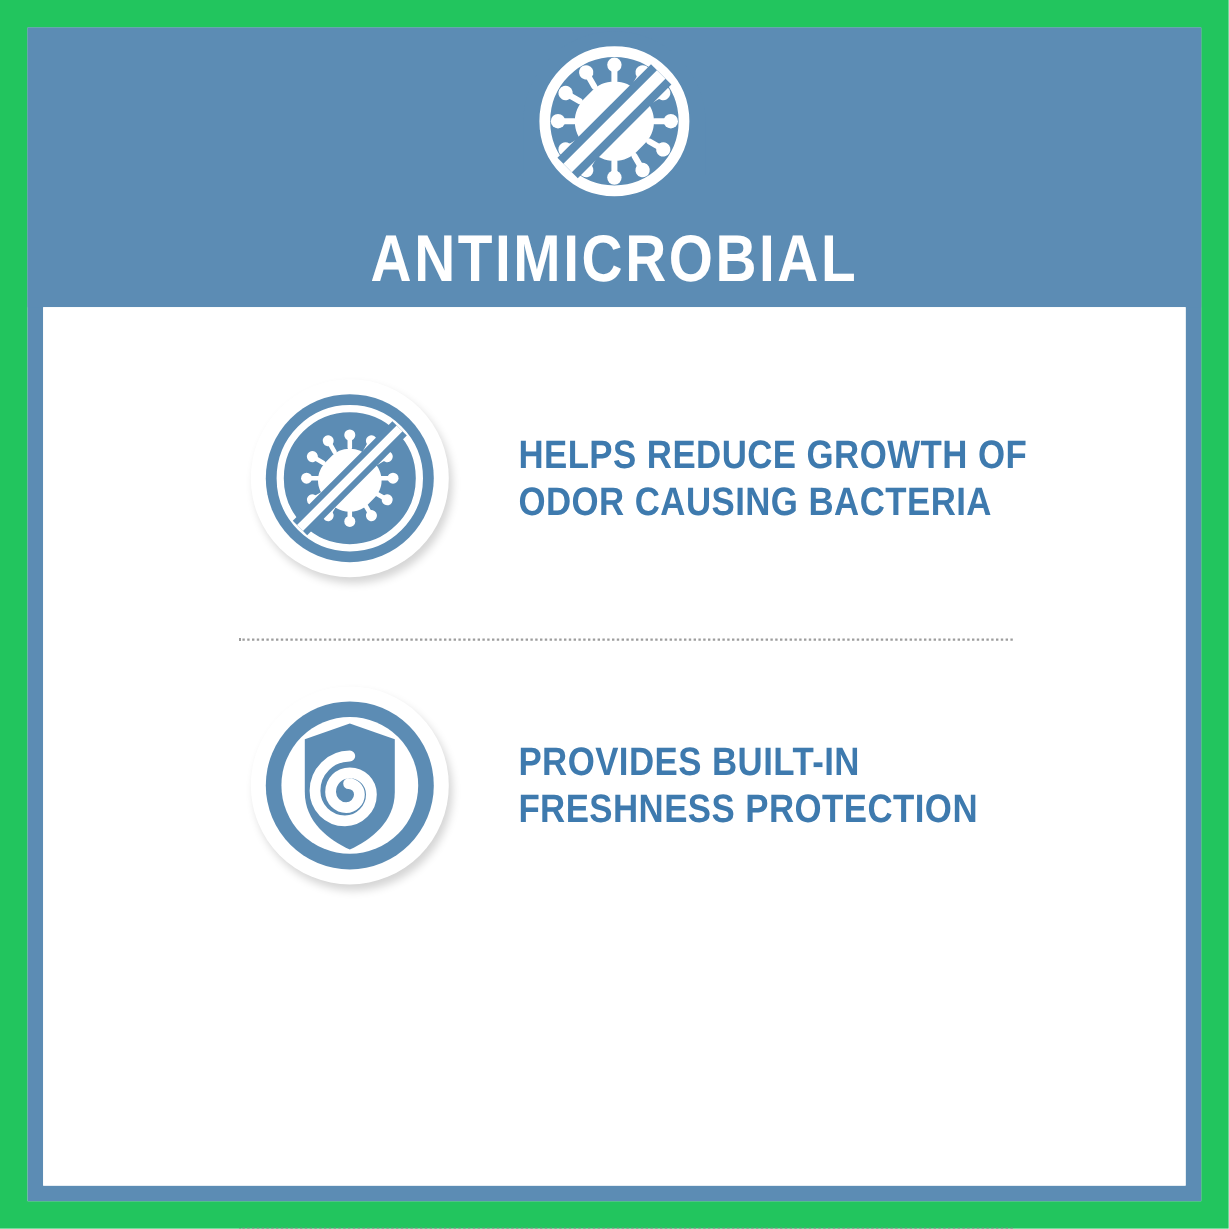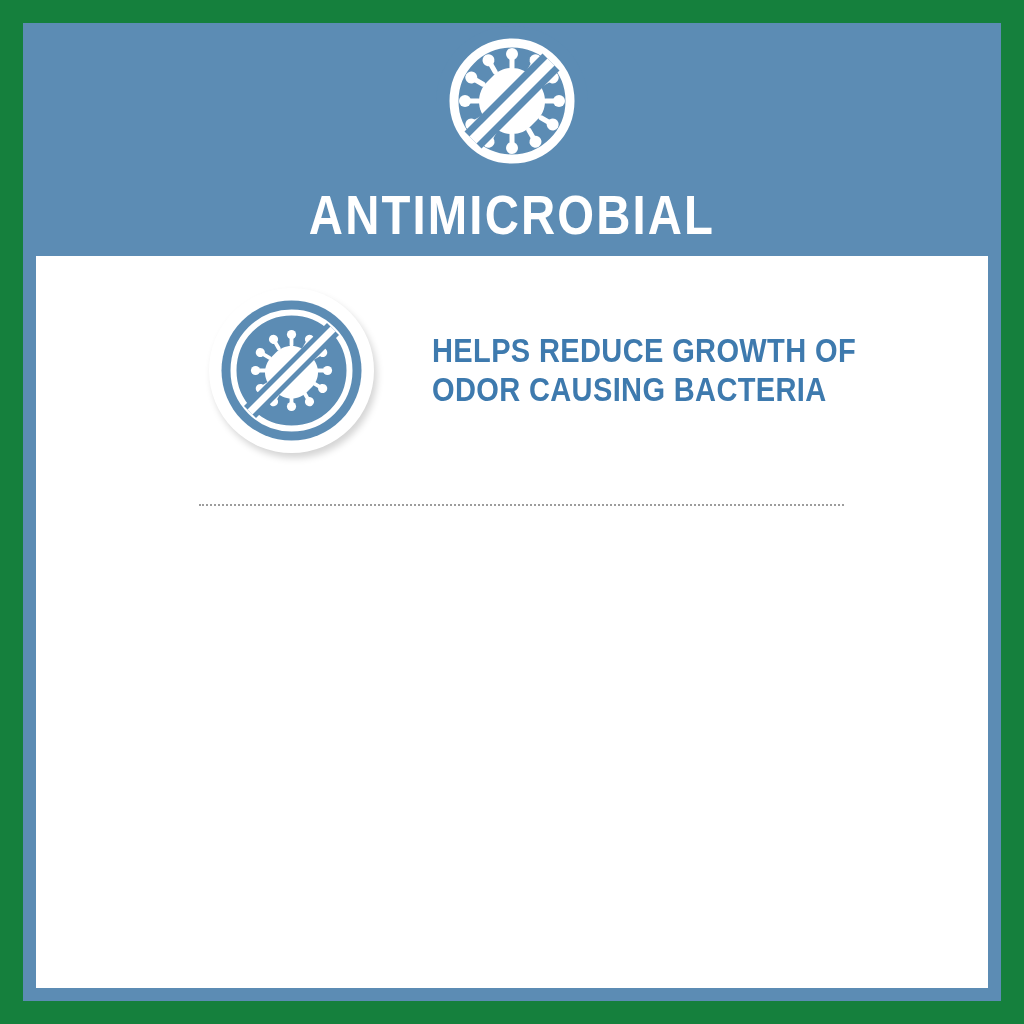--- a/index.html
+++ b/index.html
@@ -11,21 +11,21 @@
     width: 1024px;
     height: 1024px;
     font-family: "Liberation Sans", sans-serif;
     overflow: hidden;
   }
 
   #poster {
     position: relative;
     width: 1024px;
     height: 1024px;
-    background: #15803d;
+    background: #22c55e;
     box-sizing: border-box;
     text-decoration: underline;
   }
 
   
   .frame {
     position: absolute;
     left: 23px;
     top: 23px;
     width: 978px;
@@ -99,20 +99,21 @@
     left: 0;
     top: 0;
     width: 952px;
   }
 
   .feature-row {
     position: relative;
     height: 228px;
     display: flex;
     align-items: center;
+    margin-top: 28px;
   }
 
   .badge-wrap {
     position: relative;
     width: 185px;
     height: 185px;
     margin-left: 163px;
     flex: 0 0 auto;
   }
 
@@ -301,17 +302,35 @@
               <line x1="41" y1="124" x2="124" y2="41" stroke="#5C8CB4" stroke-width="17"></line>
               <line x1="41" y1="124" x2="124" y2="41" stroke="#ffffff" stroke-width="7"></line>
             </svg>
           </div>
         </div>
         <div class="feature-text">HELPS REDUCE GROWTH OF
 ODOR CAUSING BACTERIA</div>
         <div class="divider d1"></div>
       </div>
 
+      <div class="feature-row">
+        <div class="badge-wrap">
+          <div class="badge">
+            <svg viewBox="0 0 165 165" xmlns="http://www.w3.org/2000/svg">
+              <circle cx="82.5" cy="82.5" r="78" fill="#ffffff"></circle>
+              <circle cx="82.5" cy="82.5" r="70" fill="#5C8CB4"></circle>
+              <circle cx="82.5" cy="82.5" r="57" fill="#ffffff"></circle>
+
+              <path d="M82.5 31 L120 44 L120 88 C120 113 100 128 82.5 136 C65 128 45 113 45 88 L45 44 Z" fill="#5C8CB4"></path>
+
+              <path d="M82.5 58 c-16 0 -29 13 -29 29 c0 14 11 25 25 25 c12 0 22 -10 22 -22 c0 -10 -8 -18 -18 -18 c-9 0 -16 7 -16 16 c0 7 6 13 13 13 c6 0 11 -5 11 -11 c0 -5 -4 -9 -9 -9" fill="none" stroke="#ffffff" stroke-width="9" stroke-linecap="round"></path>
+            </svg>
+          </div>
+        </div>
+        <div class="feature-text">PROVIDES BUILT-IN
+FRESHNESS PROTECTION</div>
+        <div class="divider d2"></div>
+      </div>
 
 
     </div>
   </div>
 </div>
 
 </body></html>

